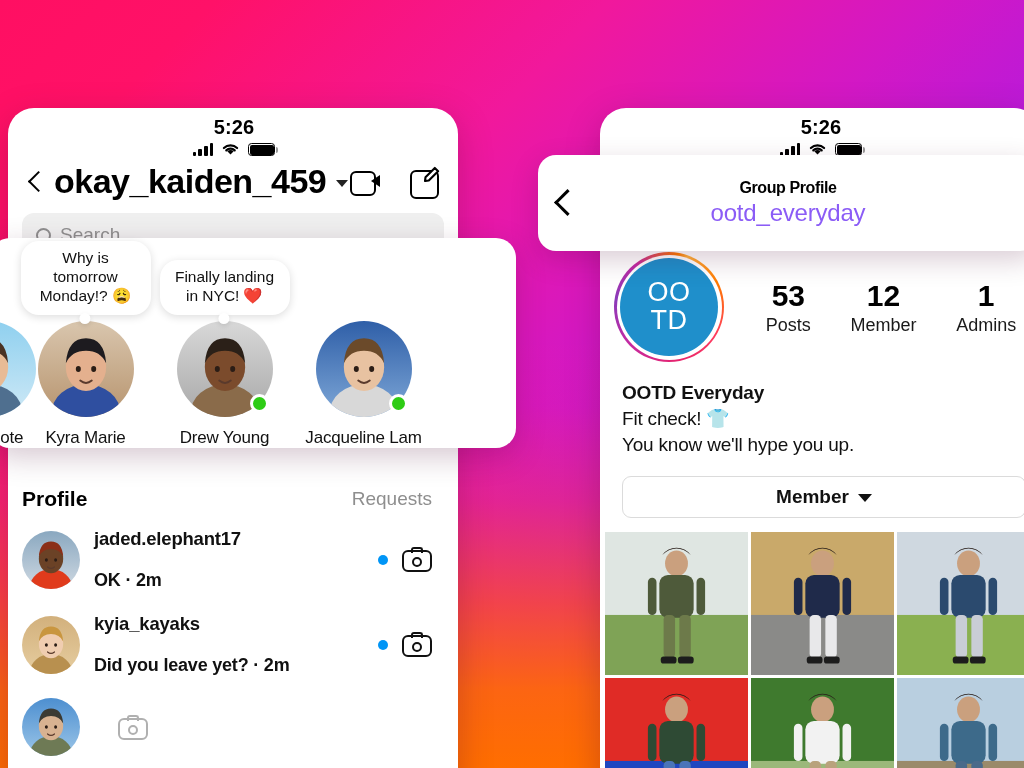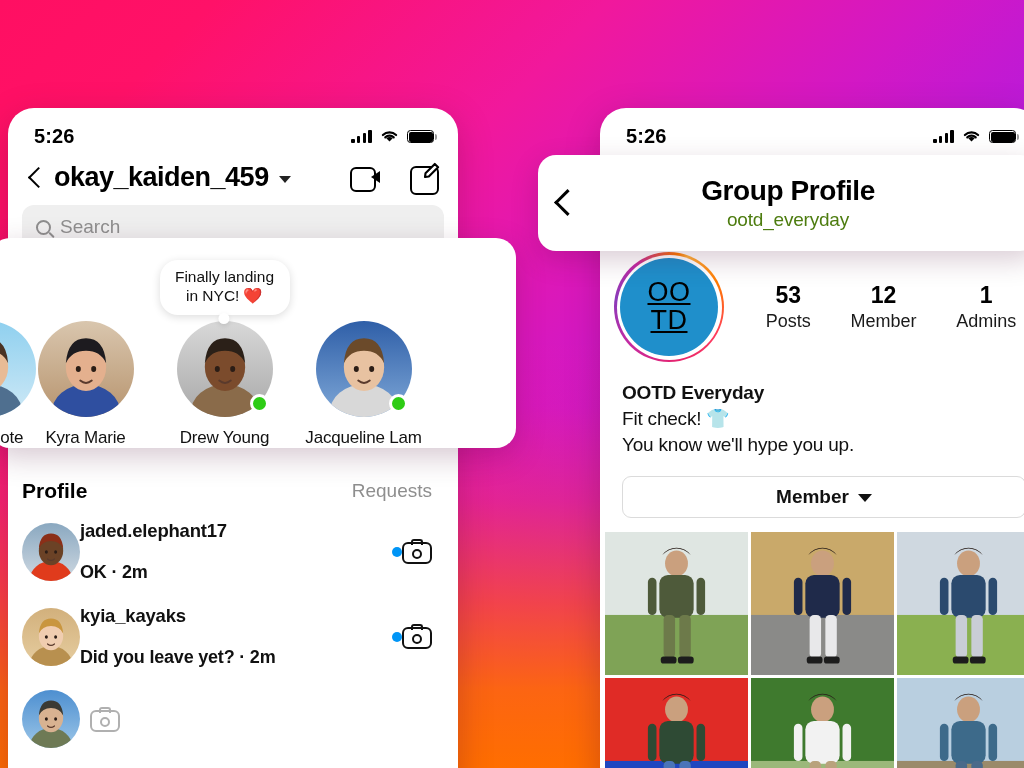--- a/index.html
+++ b/index.html
@@ -47,20 +47,21 @@
     overflow: hidden;
   }
   #phone-left  { left: 8px;   top: 108px; width: 450px;  height: 680px; z-index: 3; }
   #phone-right { left: 600px; top: 108px; width: 440px;  height: 680px; z-index: 2; }
 
   
   .statusbar {
     height: 48px;
     display: flex; align-items: center; justify-content: space-between;
     padding: 8px 24px 0 26px;
+    flex-direction: column;
   }
   .status-time { font-size: 20px; font-weight: bold; color: #000; letter-spacing: .1px; }
   .status-icons { display: flex; align-items: center; gap: 8px; }
   .bars { display: flex; align-items: flex-end; gap: 2.2px; height: 13px; }
   .bars i { display: block; width: 3.6px; background: #000; border-radius: 1px; }
   .bars i:nth-child(1){height:4px;} .bars i:nth-child(2){height:7px;}
   .bars i:nth-child(3){height:10px;} .bars i:nth-child(4){height:13px;}
   .battery {
     width: 27px; height: 13px; border: 1.6px solid #000; border-radius: 3.5px;
     position: relative; background: #000; background-clip: content-box; padding: .5px;
@@ -78,21 +79,21 @@
   .chev-back {
     width: 26px; height: 26px; flex: none; position: relative; cursor: pointer;
   }
   .chev-back::before{
     content:""; position:absolute; left:9px; top:5px;
     width: 13px; height: 13px;
     border-left: 2.8px solid #000; border-bottom: 2.8px solid #000;
     transform: rotate(45deg);
   }
   .dm-username {
-    font-size: 27px; font-weight: bold; color: #000; letter-spacing: -.5px;
+    font-size: 34px; font-weight: bold; color: #000; letter-spacing: -.5px;
     margin-left: 6px; white-space: nowrap;
   }
   .caret-down {
     width: 0; height: 0; margin-left: 10px; margin-top: 4px;
     border-left: 6.5px solid transparent; border-right: 6.5px solid transparent;
     border-top: 7px solid #222;
     flex: none;
   }
   .hdr-spacer { flex: 1; }
   .icon-video {
@@ -182,21 +183,21 @@
   }
 
   
   .msg-head {
     display:flex; align-items:center; justify-content:space-between;
     padding: 18px 26px 6px 14px; margin-top: 212px;
   }
   .msg-head .t1 { font-size: 21px; font-weight: bold; color:#000; }
   .msg-head .t2 { font-size: 19px; color:#8e8e8e; }
   .msg-row {
-    display:flex; align-items:center; 
+    display:flex; align-items:center; gap: 14px;
     padding: 11px 26px 11px 14px;
   }
   .msg-av { width: 58px; height: 58px; border-radius:50%; overflow:hidden; flex:none; }
   .msg-txt { flex:1; min-width:0; }
   .msg-user { font-size: 18.5px; color:#111; letter-spacing:-.2px; }
   .msg-user.unread { font-weight: bold; }
   .msg-prev { font-size: 18px; color:#8e8e8e; margin-top: 20px; letter-spacing:-.2px; }
   .msg-prev.unread { color:#111; font-weight: bold; }
   .unread-dot { width:10px;height:10px;border-radius:50%;background:#0095F6; flex:none; }
   .unread-dot.hidden { visibility:hidden; }
@@ -228,22 +229,22 @@
     display:flex; align-items:center;
   }
   .gh-back { width: 54px; flex:none; position:relative; height: 100%; cursor:pointer; }
   .gh-back::before{
     content:""; position:absolute; left:20px; top:38px;
     width: 16px; height: 16px;
     border-left: 3px solid #000; border-bottom: 3px solid #000;
     transform: rotate(45deg);
   }
   .gh-titles { flex:1; text-align:center; padding-right: 54px; }
-  .gh-title { font-size: 28px; font-weight: bold; color:#000; letter-spacing:-.4px; }
-  .gh-sub { font-size: 19px; color:#4d7c0f; margin-top: 2px; letter-spacing:-.2px; }
+  .gh-title { font-size: 16px; font-weight: bold; color:#000; letter-spacing:-.4px; }
+  .gh-sub { font-size: 24px; color:#8b5cf6; margin-top: 2px; letter-spacing:-.2px; }
 
   
   .profile-top {
     display:flex; align-items:center; gap: 0;
     padding: 96px 0 0 14px;
   }
   .ring {
     width: 110px; height: 110px; border-radius:50%; flex:none;
     padding: 3.5px;
     background: conic-gradient(from 20deg,
@@ -251,27 +252,27 @@
        #C32AA3 58%, #8A3AB9 72%, #C32AA3 84%, #FF7A00 97%, #FFB340);
     display:flex;align-items:center;justify-content:center;
     position:relative;
   }
   .ring::before{
     content:""; position:absolute; inset:2.5px; border-radius:50%; background:#fff;
   }
   .ootd {
     position:relative;
     width: 98px; height: 98px; border-radius:50%;
-    background:#1F8FCB; color:#000000;
+    background:#1F8FCB; color:#ffffff;
     display:flex;flex-direction:column;align-items:center;justify-content:center;
-    font-size: 27px; line-height: 1.02; letter-spacing: .5px; font-weight: 400; text-decoration: underline;
+    font-size: 27px; line-height: 1.02; letter-spacing: .5px; font-weight: 400;
   }
   .stats { flex:1; display:flex; justify-content:space-around; padding: 0 4px 0 22px; }
   .stat { text-align:center; }
-  .stat .n { font-size: 23px; font-weight:bold; color:#000; }
+  .stat .n { font-size: 30px; font-weight:bold; color:#000; }
   .stat .l { font-size: 18px; color:#1a1a1a; margin-top:2px; }
 
   .bio { padding: 18px 0 0 22px; }
   .bio .ln { font-size: 19px; color:#111; line-height: 1.38; letter-spacing:-.2px; }
   .bio .ln.b { font-weight: bold; }
 
   .member-btn {
     margin: 17px 14px 0 22px;
     height: 42px; border: 1.4px solid #DBDBDB; border-radius: 9px;
     display:flex; align-items:center; justify-content:center; gap: 9px;
@@ -442,20 +443,21 @@
     <path d="M29 44 q2 -26 21 -26 q19 0 21 26 q-6 -13 -21 -13 q-15 0 -21 13Z" fill="#4a3324"></path>
     <ellipse cx="42" cy="50" rx="2.6" ry="3" fill="#2b1d16"></ellipse>
     <ellipse cx="58" cy="50" rx="2.6" ry="3" fill="#2b1d16"></ellipse>
     <path d="M44 62 q6 5 12 0" stroke="#5a3a2c" stroke-width="2" fill="none" stroke-linecap="round"></path>
   </svg></div>
 
      </div>
      <div class="note-name">Your note</div>
         </div>
         <div class="note-item">
+          <div class="bubble">Why is tomorrow Monday!? 😩</div>
      <div class="note-av">
        <div class="pic"><svg viewBox="0 0 100 100" preserveAspectRatio="xMidYMid slice">
     <defs>
                   <linearGradient id="g2" x1="0" y1="0" x2="0" y2="1">
       <stop offset="0%" stop-color="#d9c6ae"></stop>
                     <stop offset="100%" stop-color="#b7946e"></stop>
     </linearGradient>
                 </defs>
     <rect width="100" height="100" fill="url(#g2)"></rect>
     <ellipse cx="50" cy="96" rx="36" ry="30" fill="#2f4fa0"></ellipse>

